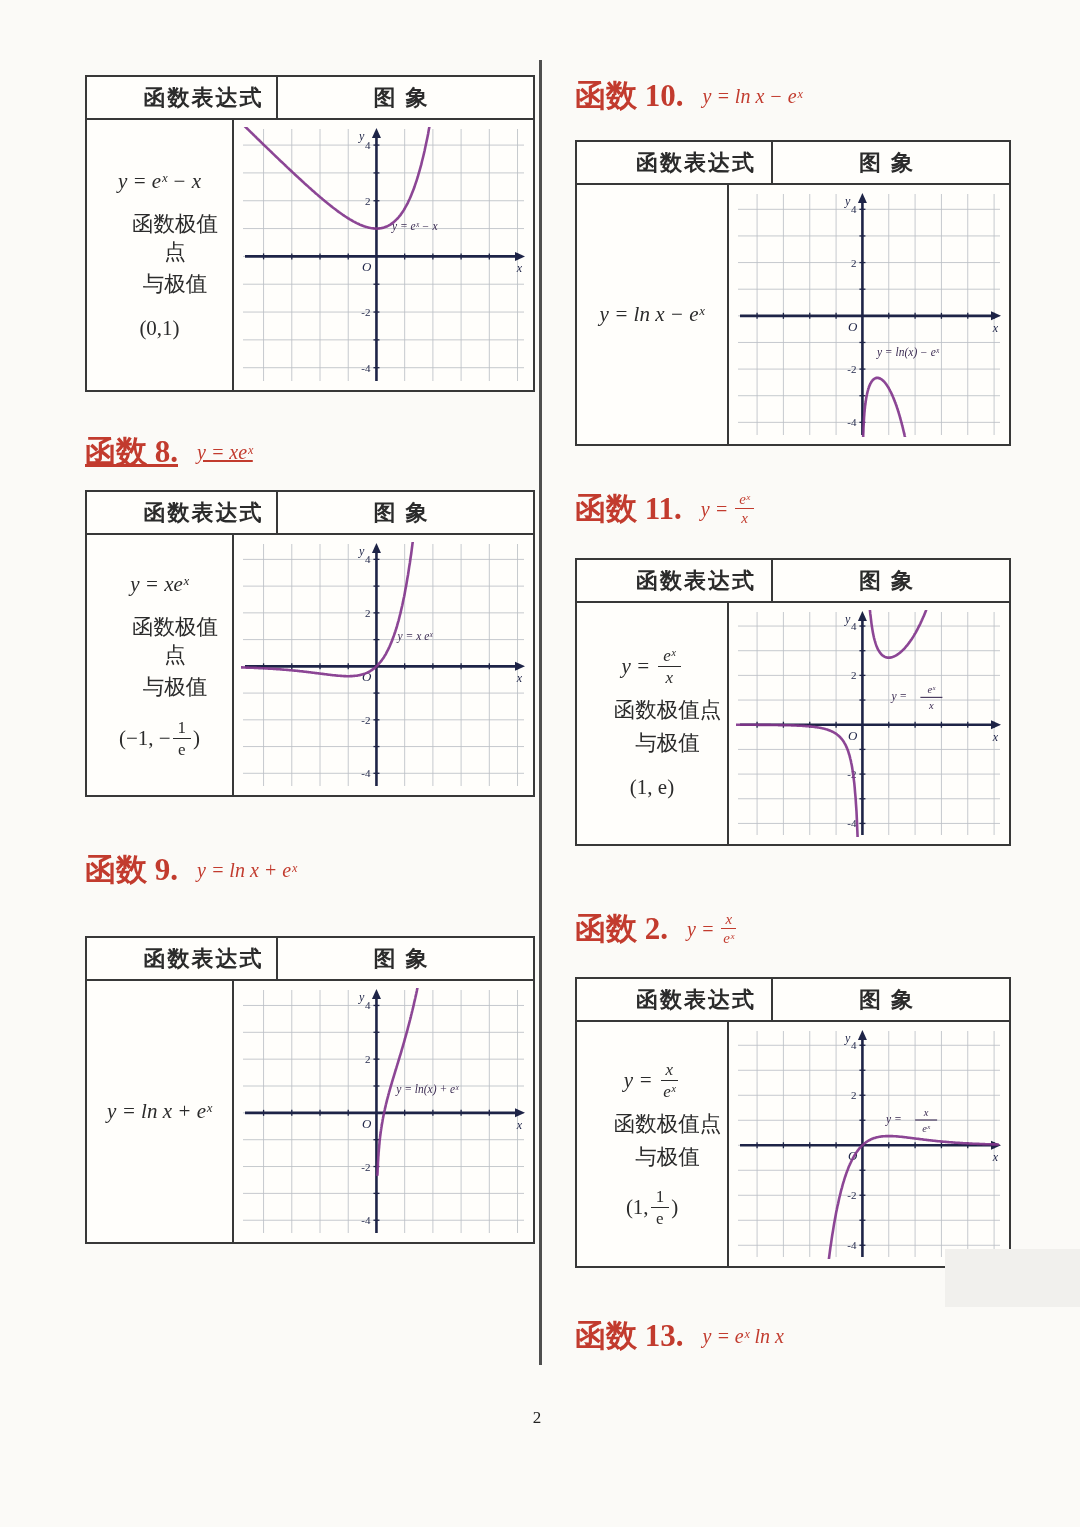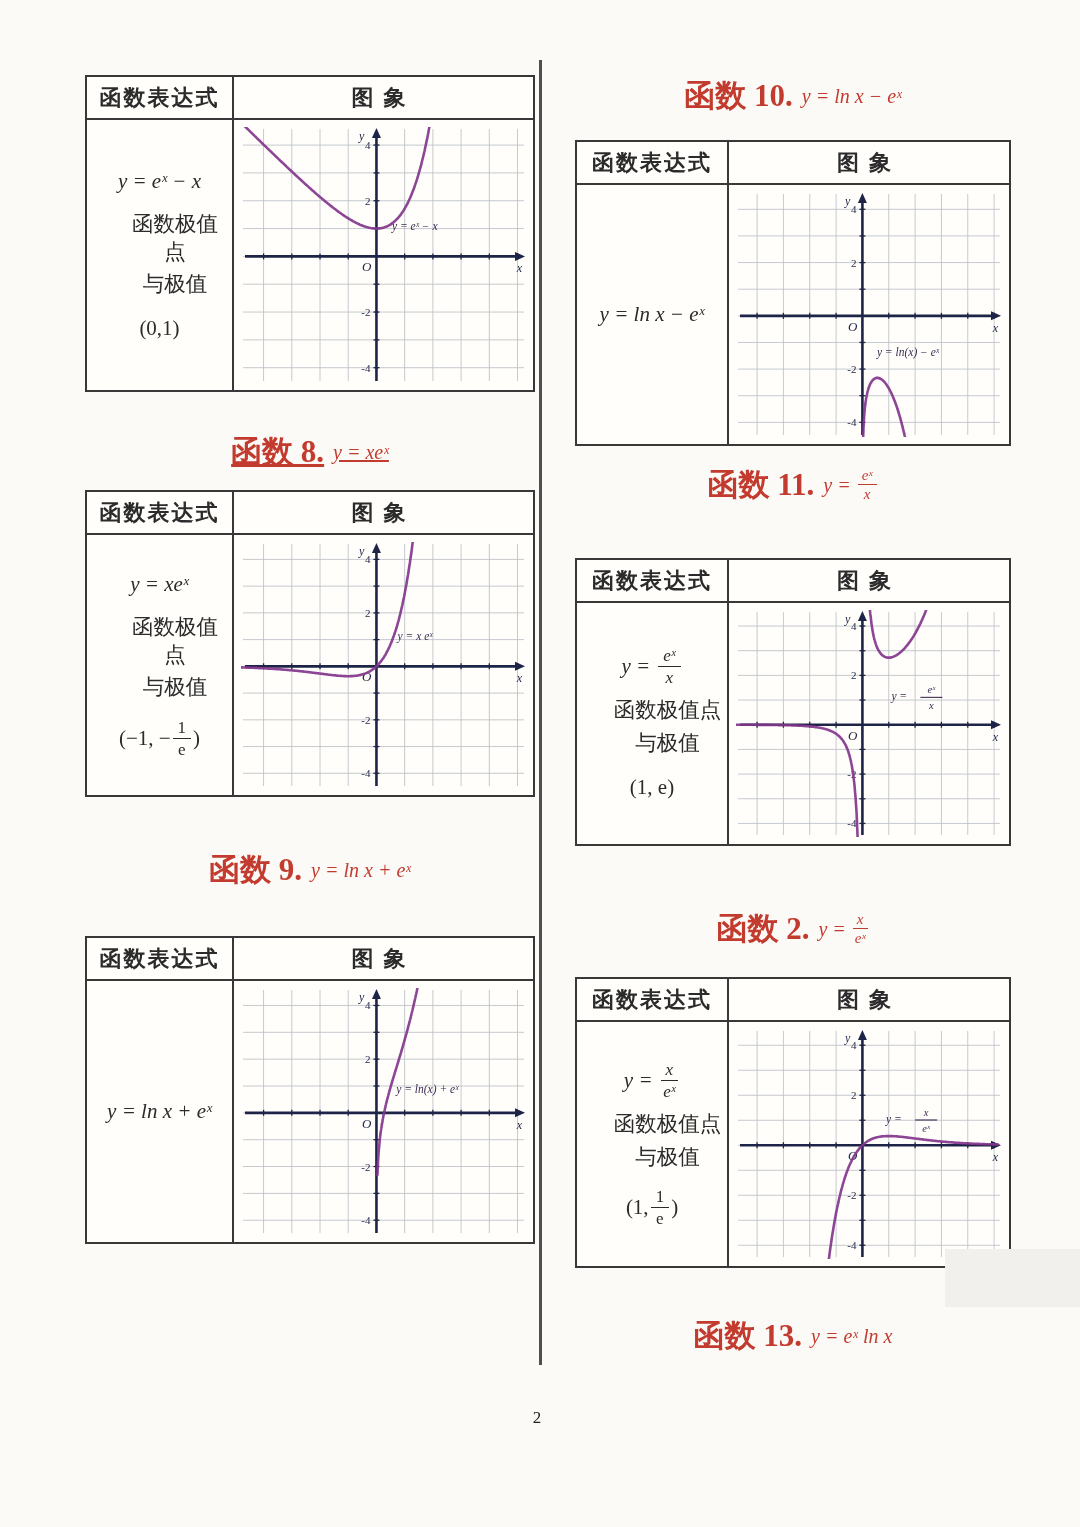--- a/index.html
+++ b/index.html
@@ -1,37 +1,37 @@
 <!DOCTYPE html>
 <html style="--heading-red: #c23b2e; --curve: #82368c; --axis: #1e2447; --grid: #bcc0c6; --table-border: #383838; --ink: #2b2b2b; --page-bg: #fbfaf7; --table-bg: #fffefb;"><head>
 <meta charset="utf-8">
 <style>
   html,body{margin:0;padding:0;background:#ffffff;}
   .page{position:relative;width:1080px;height:1527px;background:var(--page-bg,#fbfaf7);
         font-family:"Liberation Serif","DejaVu Serif",serif;color:var(--ink,#2b2b2b);overflow:hidden;}
   .divider{position:absolute;background:#4f4f4f;}
   .tbl{position:absolute;background:var(--table-bg,#fffefb);border:2.5px solid var(--table-border,#383838);
        display:flex;flex-direction:column;box-sizing:border-box;}
-  .thead{display:flex;flex:0 0 41px;border-bottom:2.5px solid var(--table-border,#383838);}
+  .thead{display:flex;flex:0 0 41px;border-bottom:2.5px solid var(--table-border,#383838);padding-left:44px;}
   .th{display:flex;align-items:center;justify-content:center;font-size:22px;font-weight:600;}
   .th1{border-right:2.5px solid var(--table-border,#383838);letter-spacing:2px;box-sizing:border-box;}
   .th2{flex:1;letter-spacing:10px;}
   .tbody{flex:1;display:flex;min-height:0;}
   .exprcell{display:flex;flex-direction:column;align-items:center;justify-content:center;gap:5px;
             border-right:2.5px solid var(--table-border,#383838);padding:6px 4px;text-align:center;box-sizing:border-box;}
   .graphcell{flex:1;padding:7px;display:flex;min-width:0;}
   svg.graph{width:100%;height:100%;display:block;}
   .mexpr{font-style:italic;font-size:21px;margin-bottom:12px;display:flex;align-items:center;gap:6px;}
   .mlabel{font-size:21.5px;line-height:1.3;margin-left:31px;}
   .mval{font-size:21px;margin-top:12px;display:flex;align-items:center;}
   .frac{display:inline-flex;flex-direction:column;align-items:center;line-height:1;vertical-align:middle;margin:0 2px;}
   .frac .fn{border-bottom:1.6px solid currentColor;padding:0 5px 2px;}
   .frac .fd{padding-top:2px;}
   .mexpr .frac span,.mval .frac span{font-size:17px;}
-  .rh{position:absolute;display:flex;align-items:center;justify-content:center;gap:9px;color:var(--heading-red,#c23b2e);}
+  .rh{position:absolute;display:flex;align-items:center;gap:19px;color:var(--heading-red,#c23b2e);}
   .rh-num{font-size:31px;font-weight:700;}
   .rh-f{font-size:20px;font-style:italic;display:flex;align-items:center;gap:5px;font-weight:500;}
   .rh .frac span{font-size:15px;}
   .rh .frac .fn{border-bottom:1.4px solid currentColor;padding:0 4px 1px;}
   .pagenum{position:absolute;font-size:17px;color:#222;width:40px;text-align:center;}
   .smudge{position:absolute;background:#f1f0ed;}
 </style>
 </head>
 <body>
 
@@ -320,21 +320,21 @@
             <text x="114.41584158415841" y="13" font-size="12" font-style="italic" fill="#1e2447" text-anchor="end" font-family="Liberation Serif, DejaVu Serif, serif">y</text>
             <text x="262" y="139.83152173913044" font-size="12" font-style="italic" fill="#1e2447" text-anchor="end" font-family="Liberation Serif, DejaVu Serif, serif">x</text>
             <text x="121.41584158415841" y="138.83152173913044" font-size="13" font-style="italic" fill="#1e2447" text-anchor="end" font-family="Liberation Serif, DejaVu Serif, serif">O</text>
             <path d=" M127.1 248.6 L127.2 243.5 L127.4 239.2 L127.5 235.5 L127.7 232.3 L127.8 229.5 L128.0 227.0 L128.1 224.8 L128.3 222.7 L128.4 220.8 L128.6 219.1 L128.7 217.5 L128.9 216.0 L129.0 214.6 L129.2 213.3 L129.4 212.0 L129.5 210.9 L129.7 209.8 L129.8 208.7 L130.0 207.8 L130.1 206.8 L130.3 205.9 L130.4 205.1 L130.6 204.3 L130.7 203.5 L130.9 202.8 L131.0 202.1 L131.2 201.4 L131.3 200.7 L131.5 200.1 L131.6 199.5 L131.8 198.9 L131.9 198.4 L132.1 197.8 L132.2 197.3 L132.4 196.8 L132.5 196.4 L132.7 195.9 L132.8 195.5 L133.0 195.0 L133.1 194.6 L133.3 194.2 L133.4 193.9 L133.6 193.5 L133.7 193.1 L133.9 192.8 L134.0 192.5 L134.2 192.1 L134.3 191.8 L134.5 191.5 L134.6 191.3 L134.8 191.0 L134.9 190.7 L135.1 190.5 L135.2 190.2 L135.4 190.0 L135.5 189.7 L135.7 189.5 L135.8 189.3 L136.0 189.1 L136.1 188.9 L136.3 188.7 L136.4 188.5 L136.6 188.4 L136.7 188.2 L136.9 188.0 L137.0 187.9 L137.2 187.7 L137.3 187.6 L137.5 187.5 L137.6 187.3 L137.8 187.2 L137.9 187.1 L138.1 187.0 L138.2 186.9 L138.4 186.8 L138.5 186.7 L138.7 186.6 L138.8 186.5 L139.0 186.5 L139.1 186.4 L139.3 186.3 L139.4 186.3 L139.6 186.2 L139.7 186.1 L139.9 186.1 L140.0 186.1 L140.2 186.0 L140.3 186.0 L140.5 186.0 L140.6 185.9 L140.8 185.9 L140.9 185.9 L141.1 185.9 L141.2 185.9 L141.4 185.9 L141.5 185.9 L141.7 185.9 L141.8 185.9 L142.0 185.9 L142.1 185.9 L142.3 186.0 L142.4 186.0 L142.6 186.0 L142.7 186.1 L142.9 186.1 L143.0 186.1 L143.2 186.2 L143.3 186.2 L143.5 186.3 L143.6 186.4 L143.8 186.4 L143.9 186.5 L144.1 186.6 L144.2 186.6 L144.4 186.7 L144.6 186.8 L144.7 186.9 L144.9 187.0 L145.0 187.0 L145.2 187.1 L145.3 187.2 L145.5 187.3 L145.6 187.4 L145.8 187.6 L145.9 187.7 L146.1 187.8 L146.2 187.9 L146.4 188.0 L146.5 188.1 L146.7 188.3 L146.8 188.4 L147.0 188.5 L147.1 188.7 L147.3 188.8 L147.4 189.0 L147.6 189.1 L147.7 189.3 L147.9 189.4 L148.0 189.6 L148.2 189.7 L148.3 189.9 L148.5 190.1 L148.6 190.2 L148.8 190.4 L148.9 190.6 L149.1 190.8 L149.2 191.0 L149.4 191.2 L149.5 191.3 L149.7 191.5 L149.8 191.7 L150.0 191.9 L150.1 192.1 L150.3 192.3 L150.4 192.6 L150.6 192.8 L150.7 193.0 L150.9 193.2 L151.0 193.4 L151.2 193.7 L151.3 193.9 L151.5 194.1 L151.6 194.4 L151.8 194.6 L151.9 194.8 L152.1 195.1 L152.2 195.3 L152.4 195.6 L152.5 195.8 L152.7 196.1 L152.8 196.4 L153.0 196.6 L153.1 196.9 L153.3 197.2 L153.4 197.4 L153.6 197.7 L153.7 198.0 L153.9 198.3 L154.0 198.6 L154.2 198.9 L154.3 199.1 L154.5 199.4 L154.6 199.7 L154.8 200.0 L154.9 200.4 L155.1 200.7 L155.2 201.0 L155.4 201.3 L155.5 201.6 L155.7 201.9 L155.8 202.3 L156.0 202.6 L156.1 202.9 L156.3 203.3 L156.4 203.6 L156.6 204.0 L156.7 204.3 L156.9 204.7 L157.0 205.0 L157.2 205.4 L157.3 205.7 L157.5 206.1 L157.6 206.5 L157.8 206.8 L157.9 207.2 L158.1 207.6 L158.2 208.0 L158.4 208.3 L158.5 208.7 L158.7 209.1 L158.8 209.5 L159.0 209.9 L159.1 210.3 L159.3 210.7 L159.4 211.1 L159.6 211.6 L159.8 212.0 L159.9 212.4 L160.1 212.8 L160.2 213.3 L160.4 213.7 L160.5 214.1 L160.7 214.6 L160.8 215.0 L161.0 215.4 L161.1 215.9 L161.3 216.4 L161.4 216.8 L161.6 217.3 L161.7 217.7 L161.9 218.2 L162.0 218.7 L162.2 219.2 L162.3 219.6 L162.5 220.1 L162.6 220.6 L162.8 221.1 L162.9 221.6 L163.1 222.1 L163.2 222.6 L163.4 223.1 L163.5 223.6 L163.7 224.1 L163.8 224.7 L164.0 225.2 L164.1 225.7 L164.3 226.3 L164.4 226.8 L164.6 227.3 L164.7 227.9 L164.9 228.4 L165.0 229.0 L165.2 229.5 L165.3 230.1 L165.5 230.7 L165.6 231.2 L165.8 231.8 L165.9 232.4 L166.1 233.0 L166.2 233.6 L166.4 234.1 L166.5 234.7 L166.7 235.3 L166.8 235.9 L167.0 236.6 L167.1 237.2 L167.3 237.8 L167.4 238.4 L167.6 239.0 L167.7 239.7 L167.9 240.3 L168.0 240.9 L168.2 241.6 L168.3 242.2 L168.5 242.9 L168.6 243.5 L168.8 244.2 L168.9 244.9 L169.1 245.6" fill="none" stroke="#82368c" stroke-width="2.6" stroke-linecap="round" opacity="0.92"></path>
             <text x="140.9009900990099" y="163.77717391304347" font-size="11.5" font-style="italic" fill="#3b2b52" font-family="Liberation Serif, DejaVu Serif, serif">y = ln(x) − eˣ</text>
           </svg>
       </div>
     </div>
   </div>
 
-  <div class="rh" style="left:575px;top:454px;width:436px;height:62px;">
+  <div class="rh" style="left:575px;top:478px;width:436px;height:62px;">
     <span class="rh-num">函数 11.</span>
     <span class="rh-f">
       <span>y =</span>
       <span class="frac">
           <span class="fn">eˣ</span>
           <span class="fd">x</span>
         </span>
     </span>
   </div>
 

